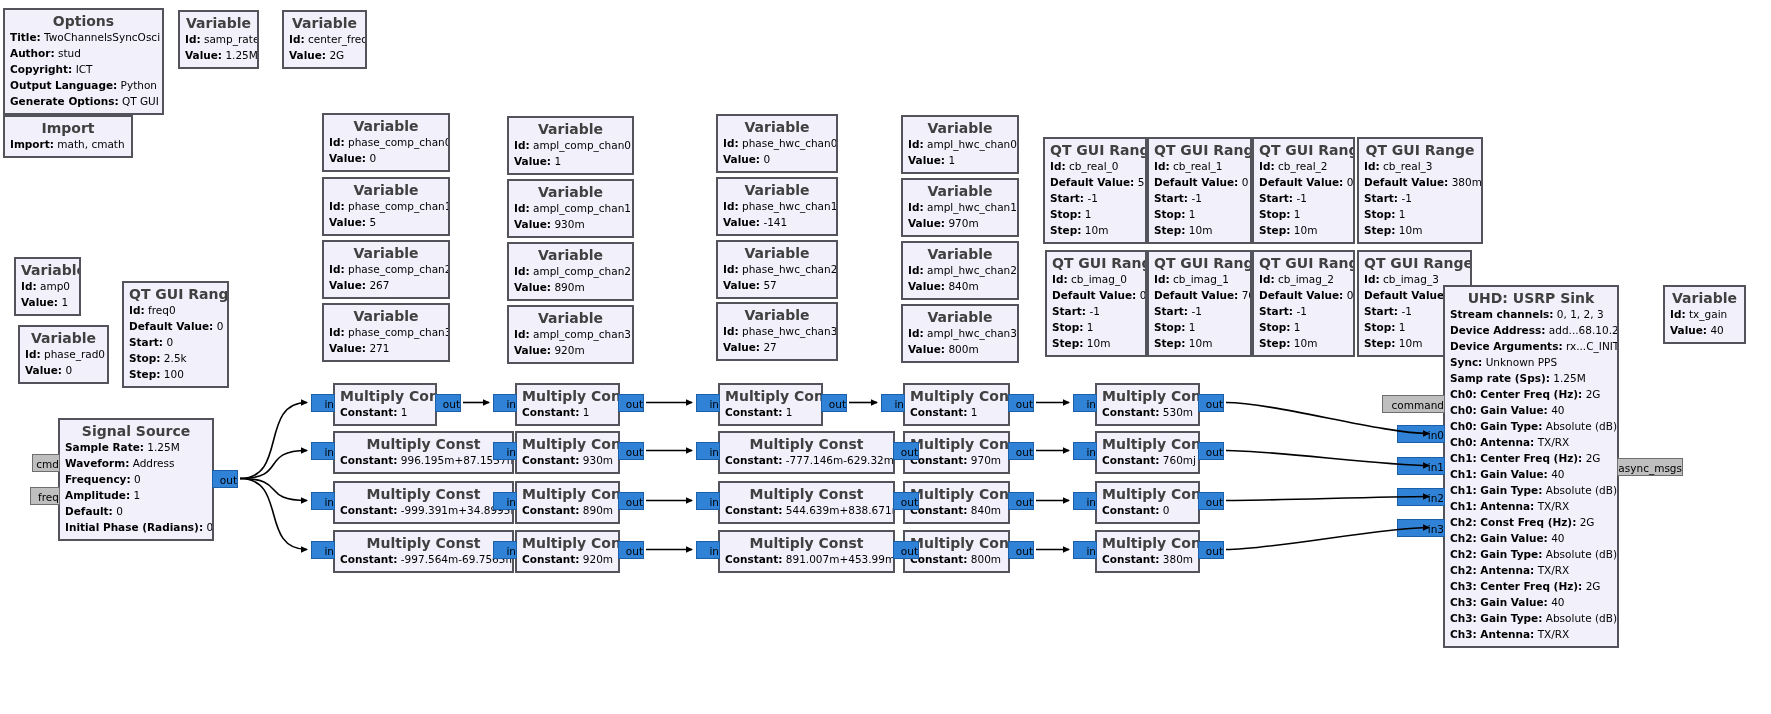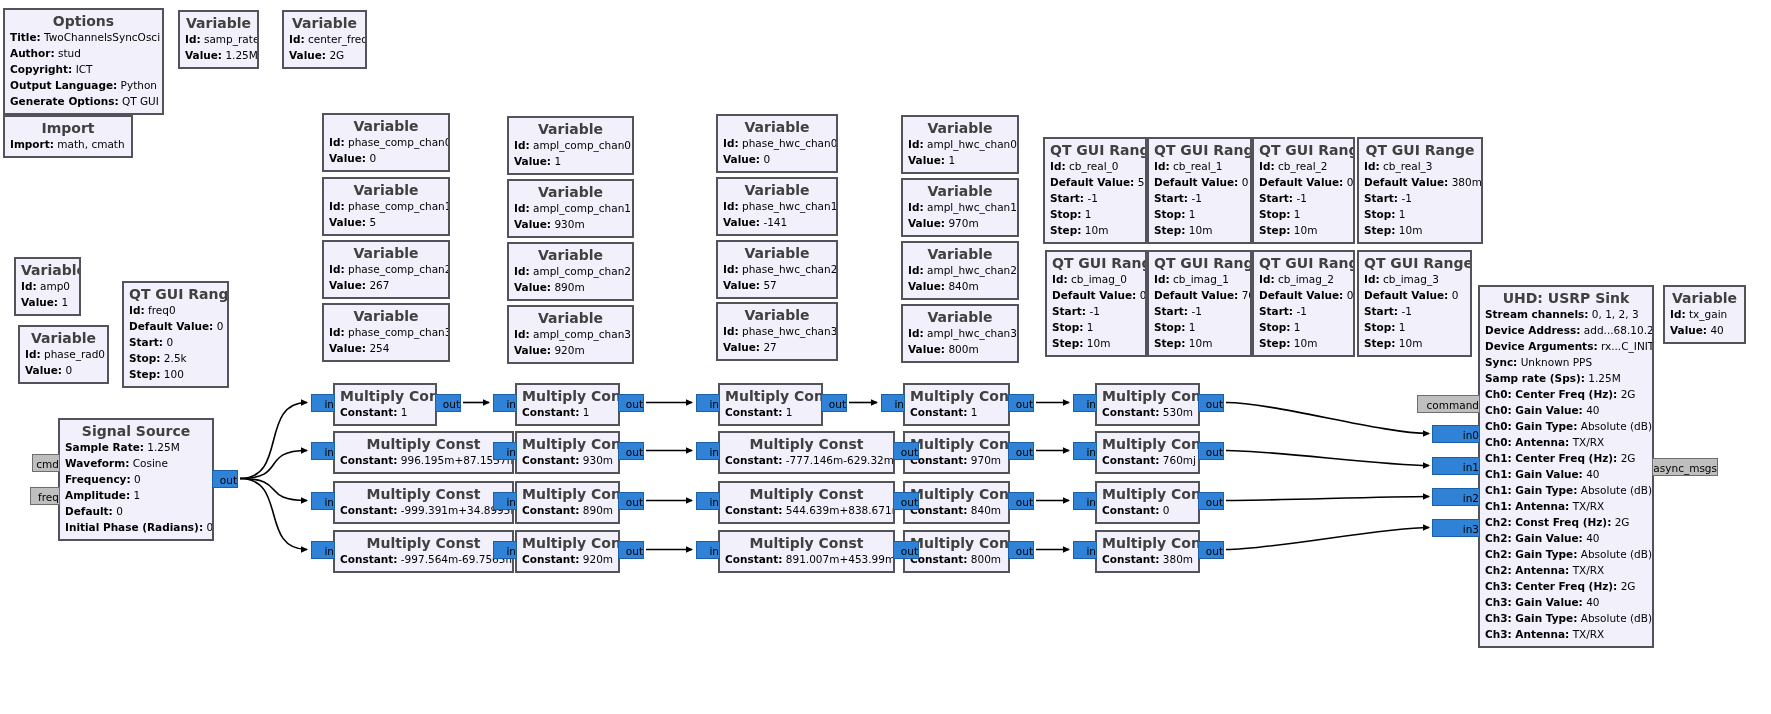--- a/index.html
+++ b/index.html
@@ -145,21 +145,21 @@
         <div class="body">
           <div class="btitle">Variable</div>
           <div class="param"><span class="plabel">Id:</span> <span class="pval">phase_comp_chan2</span></div>
           <div class="param"><span class="plabel">Value:</span> <span class="pval">267</span></div>
         </div>
       </div>
       <div class="block" style="left: 322px; top: 303px; width: 128px;">
         <div class="body">
           <div class="btitle">Variable</div>
           <div class="param"><span class="plabel">Id:</span> <span class="pval">phase_comp_chan3</span></div>
-          <div class="param"><span class="plabel">Value:</span> <span class="pval">254</span></div>
+          <div class="param"><span class="plabel">Value:</span> <span class="pval">271</span></div>
         </div>
       </div>
       <div class="block" style="left: 507px; top: 116px; width: 127px;">
         <div class="body">
           <div class="btitle">Variable</div>
           <div class="param"><span class="plabel">Id:</span> <span class="pval">ampl_comp_chan0</span></div>
           <div class="param"><span class="plabel">Value:</span> <span class="pval">1</span></div>
         </div>
       </div>
       <div class="block" style="left: 507px; top: 179px; width: 127px;">
@@ -316,21 +316,21 @@
           <div class="param"><span class="plabel">Default Value:</span> <span class="pval">0</span></div>
           <div class="param"><span class="plabel">Start:</span> <span class="pval">-1</span></div>
           <div class="param"><span class="plabel">Stop:</span> <span class="pval">1</span></div>
           <div class="param"><span class="plabel">Step:</span> <span class="pval">10m</span></div>
         </div>
       </div>
       <div class="block" style="left: 58px; top: 418px; width: 156px;">
         <div class="body">
           <div class="btitle">Signal Source</div>
           <div class="param"><span class="plabel">Sample Rate:</span> <span class="pval">1.25M</span></div>
-          <div class="param"><span class="plabel">Waveform:</span> <span class="pval">Cosine</span></div>
+          <div class="param"><span class="plabel">Waveform:</span> <span class="pval">Address</span></div>
           <div class="param"><span class="plabel">Frequency:</span> <span class="pval">0</span></div>
           <div class="param"><span class="plabel">Amplitude:</span> <span class="pval">1</span></div>
           <div class="param"><span class="plabel">Default:</span> <span class="pval">0</span></div>
           <div class="param"><span class="plabel">Initial Phase (Radians):</span> <span class="pval">0</span></div>
         </div>
         <div class="port msg" style="top: 34px; width: 28px; left: -28px;">cmd</div>
         <div class="port msg" style="top: 67px; width: 30px; left: -30px;">freq</div>
         <div class="port stream" style="top: 50px; width: 26px; right: -26px;">out</div>
       </div>
       <div class="block" style="left: 333px; top: 383px; width: 104px;">
@@ -486,21 +486,21 @@
         <div class="port stream" style="top: 9px; width: 26px; right: -26px;">out</div>
       </div>
       <div class="block" style="left: 1095px; top: 530px; width: 105px;">
         <div class="body">
           <div class="btitle">Multiply Const</div>
           <div class="param"><span class="plabel">Constant:</span> <span class="pval">380m</span></div>
         </div>
         <div class="port stream" style="top: 9px; width: 24px; left: -24px;">in</div>
         <div class="port stream" style="top: 9px; width: 26px; right: -26px;">out</div>
       </div>
-      <div class="block" style="left: 1478px; top: 285px; width: 176px;">
+      <div class="block" style="left: 1443px; top: 285px; width: 176px;">
         <div class="body">
           <div class="btitle">UHD: USRP Sink</div>
           <div class="param"><span class="plabel">Stream channels:</span> <span class="pval">0, 1, 2, 3</span></div>
           <div class="param"><span class="plabel">Device Address:</span> <span class="pval">add...68.10.2</span></div>
           <div class="param"><span class="plabel">Device Arguments:</span> <span class="pval">rx...C_INIT</span></div>
           <div class="param"><span class="plabel">Sync:</span> <span class="pval">Unknown PPS</span></div>
           <div class="param"><span class="plabel">Samp rate (Sps):</span> <span class="pval">1.25M</span></div>
           <div class="param"><span class="plabel">Ch0: Center Freq (Hz):</span> <span class="pval">2G</span></div>
           <div class="param"><span class="plabel">Ch0: Gain Value:</span> <span class="pval">40</span></div>
           <div class="param"><span class="plabel">Ch0: Gain Type:</span> <span class="pval">Absolute (dB)</span></div>

